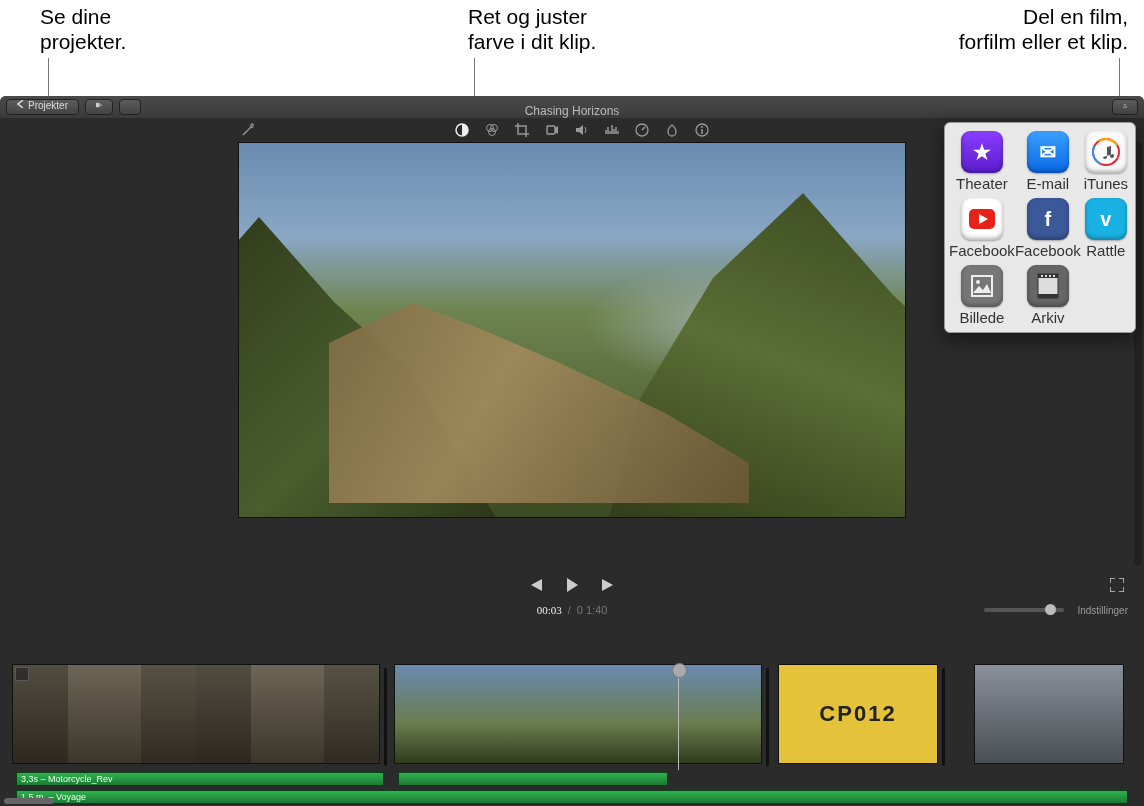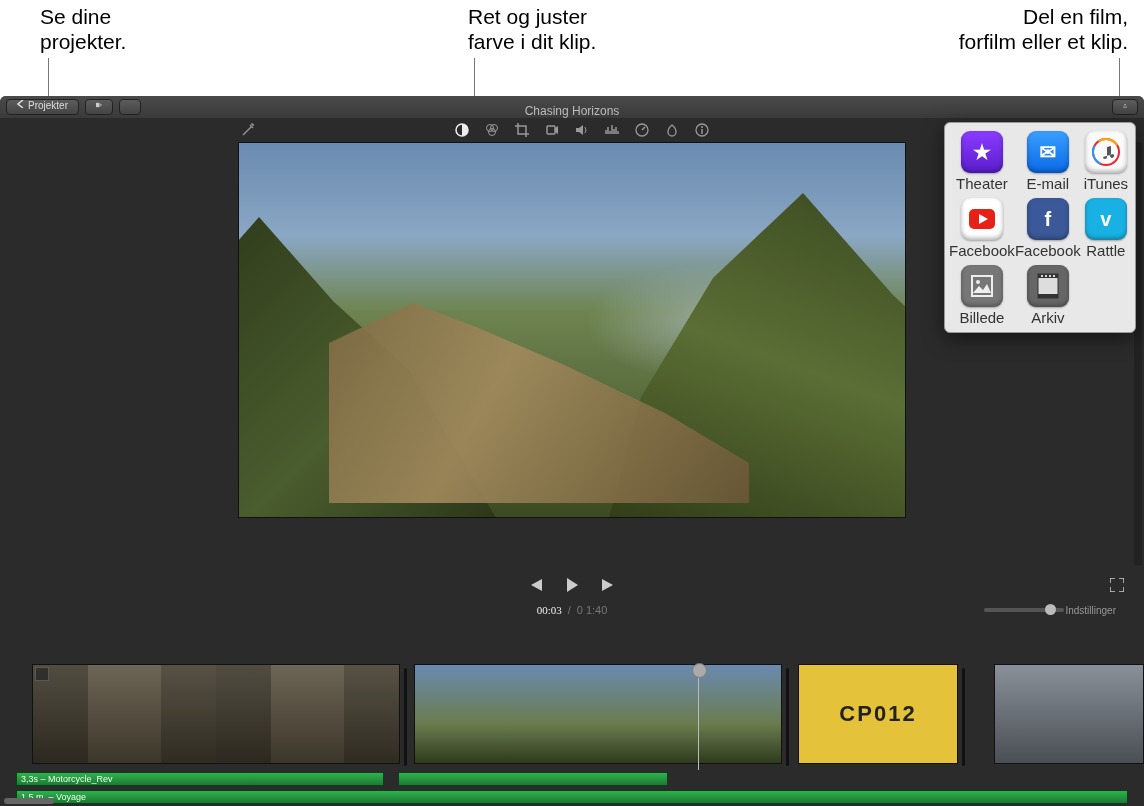--- a/index.html
+++ b/index.html
@@ -101,29 +101,29 @@
 
   .playbar { height:28px; display:flex; align-items:center; justify-content:center; gap:20px; position:relative; }
   .playbar .pbtn { color:#ccc; cursor:pointer; }
   .playbar .fs { position:absolute; right:20px; color:#ccc; cursor:pointer; }
 
   .timebar { height:20px; display:flex; align-items:center; justify-content:center; gap:6px; font-size:11px; position:relative; }
   .timebar .cur { color:#eee;font-family:Liberation Serif, serif; }
   .timebar .tot { color:#777; }
   .timebar .slider { position:absolute; right:80px; width:80px; height:4px; background:#555; border-radius:2px; }
   .timebar .slider::after{content:"";position:absolute;right:8px;top:-4px;width:11px;height:11px;border-radius:50%;background:#bbb;}
-  .timebar .settings { position:absolute; right:28px; font-size:10px; color:#999; }
+  .timebar .settings { position:absolute; right:16px; font-size:10px; color:#999; }
 
   
   .timeline {
     position:absolute; left:0; right:0; bottom:0; top:562px;
     background:#2b2b2b;
     padding-top:6px;
   }
-  .clips-row { position:relative; height:106px; margin:0 32px;text-align:center; }
+  .clips-row { position:relative; height:106px; margin:0 12px;text-align:center; }
   .clip { position:absolute; top:0; height:100px; border:1px solid #111; overflow:hidden; }
   .clip-inner{display:flex; height:100%;}
   .thumb { flex:1; position:relative; }
   .thumb.street { background:linear-gradient(#6d6656,#3c362a); }
   .thumb.street::before{content:"";position:absolute;inset:0;background:
     linear-gradient(90deg, rgba(0,0,0,.25) 0 30%, transparent 30% 70%, rgba(0,0,0,.2) 70%);}
   .thumb.mtn { background:linear-gradient(#6a8ab0 0%,#6a7c4e 60%,#2f3b1d 100%); }
   .thumb.plate { background:#e4c23a; display:flex;align-items:center;justify-content:center;color:#222;font-weight:bold;font-size:22px;letter-spacing:2px;}
   .thumb.bike { background:linear-gradient(#8a9099,#4a4f55); }
   .clip .marker{position:absolute;left:2px;top:2px;width:14px;height:14px;border:1px solid #fff3;background:#222a;}

